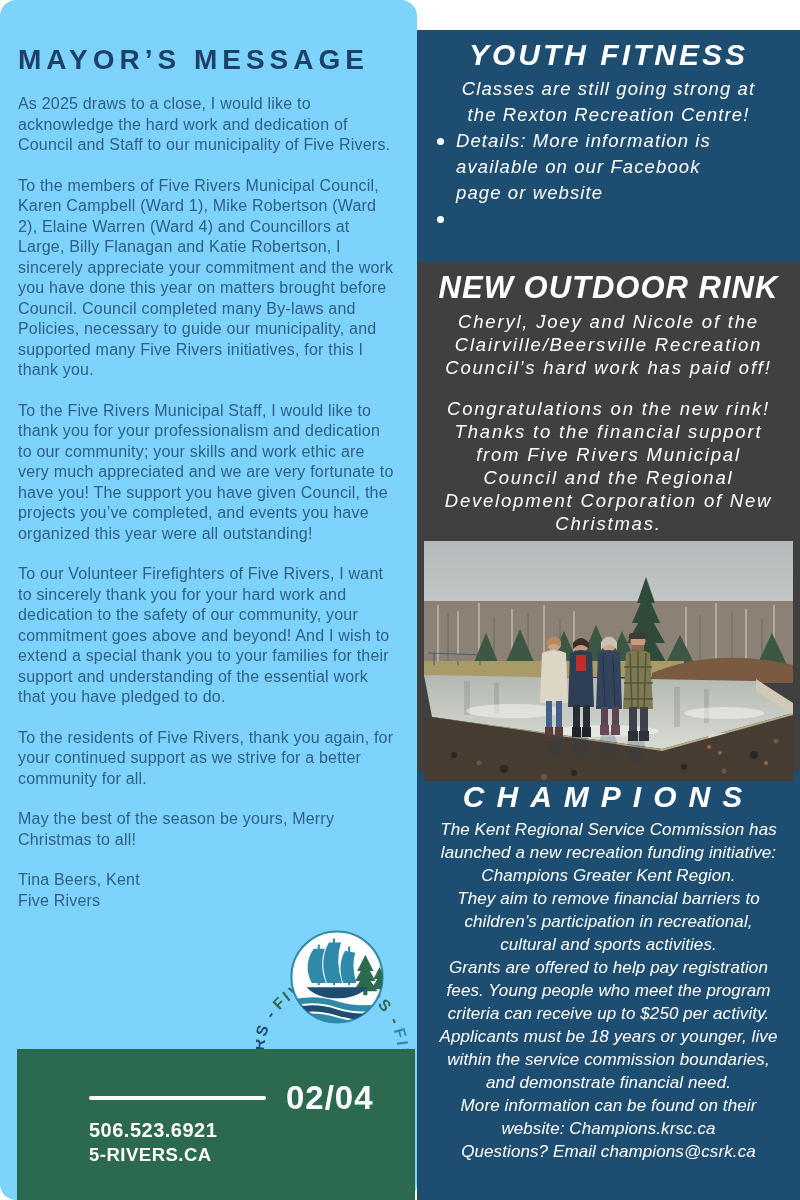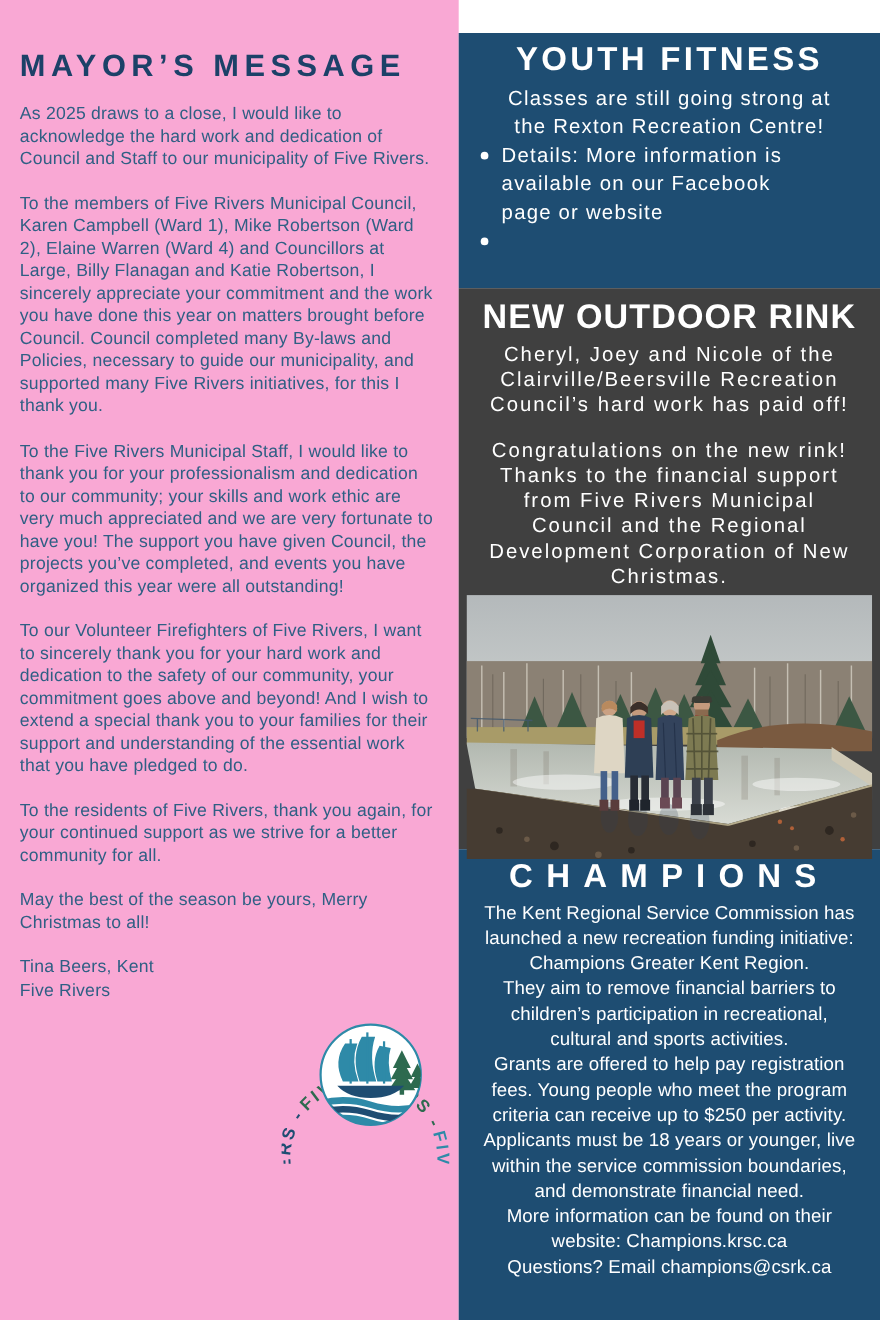--- a/index.html
+++ b/index.html
@@ -1,37 +1,37 @@
 <!DOCTYPE html>
 <html><head>
 <meta charset="utf-8">
 <style>
   html,body{margin:0;padding:0;}
   body{width:800px;height:1200px;background:#ffffff;font-family:"Liberation Sans",sans-serif;overflow:hidden;position:relative;}
   .page{position:absolute;inset:0;width:800px;height:1200px;background:#ffffff;}
 
   
-  .left-col{position:absolute;left:0;top:0;width:417px;height:1200px;background:#f9a8d4;box-sizing:border-box;padding:44px 10px 0 18px;}
+  .left-col{position:absolute;left:0;top:0;width:417px;height:1200px;background:#7dd3fc;box-sizing:border-box;padding:44px 10px 0 18px;border-radius:16px;}
   .mayor-title{font-size:28px;font-weight:800;letter-spacing:5px;color:#1c4168;margin:0 0 18px 0;}
   .mayor-para{font-size:16px;line-height:20.5px;letter-spacing:0.2px;color:#2f5f84;margin:0 0 20px 0;max-width:378px;}
   .signature{font-size:16px;line-height:20.5px;letter-spacing:0.2px;color:#2f5f84;margin-top:20px;}
 
   
   .logo-wrap{position:absolute;left:256px;top:896px;width:162px;height:162px;}
 
   
   .footer-box{position:absolute;left:17px;top:1049px;width:398px;height:151px;background:#2c6a4f;box-sizing:border-box;padding:30px 0 0 72px;color:#ffffff;}
   .footer-row{display:flex;align-items:center;gap:20px;}
   .footer-line{width:177px;height:4px;background:#ffffff;border-radius:2px;}
   .page-number{font-size:33px;font-weight:800;letter-spacing:1px;}
   .footer-phone{font-size:20px;font-weight:700;letter-spacing:0.5px;margin-top:2px;}
   .footer-site{font-size:18.5px;font-weight:700;letter-spacing:0.5px;margin-top:2px;}
 
   
-  .right-col{position:absolute;left:417px;top:0;width:383px;height:1200px;}
+  .right-col{position:absolute;left:417px;top:0;width:383px;height:1200px;font-style:italic;}
   .panel{box-sizing:border-box;color:#ffffff;}
   .panel-navy{background:#1e4d72;}
   .panel-green{background:#404040;}
 
   .youth{margin-top:30px;height:232px;padding-top:8px;}
   .panel-title{font-size:30px;font-weight:800;text-align:center;margin:0 0 4px 0;letter-spacing:3px;white-space:nowrap;}
   .youth-line{font-size:18.5px;line-height:26px;letter-spacing:1.1px;text-align:center;white-space:nowrap;}
   .bullet-row{display:flex;align-items:flex-start;padding-left:20px;}
   .bullet-dot{width:7px;height:7px;border-radius:50%;background:#ffffff;margin:10px 12px 0 0;flex:none;}
   .bullet-lines{font-size:18.5px;line-height:26px;letter-spacing:1.1px;text-align:left;}
@@ -108,20 +108,28 @@
 
         <path d="M 50 90 L 110 90 Q 100 101 80 101 Q 60 101 50 90 Z" fill="#1e4d72"></path>
 
         <path d="M 30 104 Q 55 96 80 104 T 130 104 L 130 110 Q 105 118 80 110 T 30 110 Z" fill="#2e8aa8"></path>
         <path d="M 30 112 Q 55 104 80 112 T 130 112 L 130 118 Q 105 126 80 118 T 30 118 Z" fill="#1e4d72"></path>
         <path d="M 30 120 Q 55 112 80 120 T 130 120 L 130 128 Q 105 134 80 128 T 30 128 Z" fill="#2e8aa8"></path>
       </g>
     </svg>
   </div>
 
+  <footer class="footer-box">
+    <div class="footer-row">
+      <div class="footer-line"></div>
+      <div class="page-number">02/04</div>
+    </div>
+    <div class="footer-phone">506.523.6921</div>
+    <div class="footer-site">5-RIVERS.CA</div>
+  </footer>
 
   <aside class="right-col">
 
     <section class="panel panel-navy youth">
       <h2 class="panel-title">YOUTH FITNESS</h2>
       <div class="youth-line">Classes are still going strong at</div>
       <div class="youth-line">the Rexton Recreation Centre!</div>
       <div class="bullet-row">
         <span class="bullet-dot"></span>
         <div class="bullet-lines">

